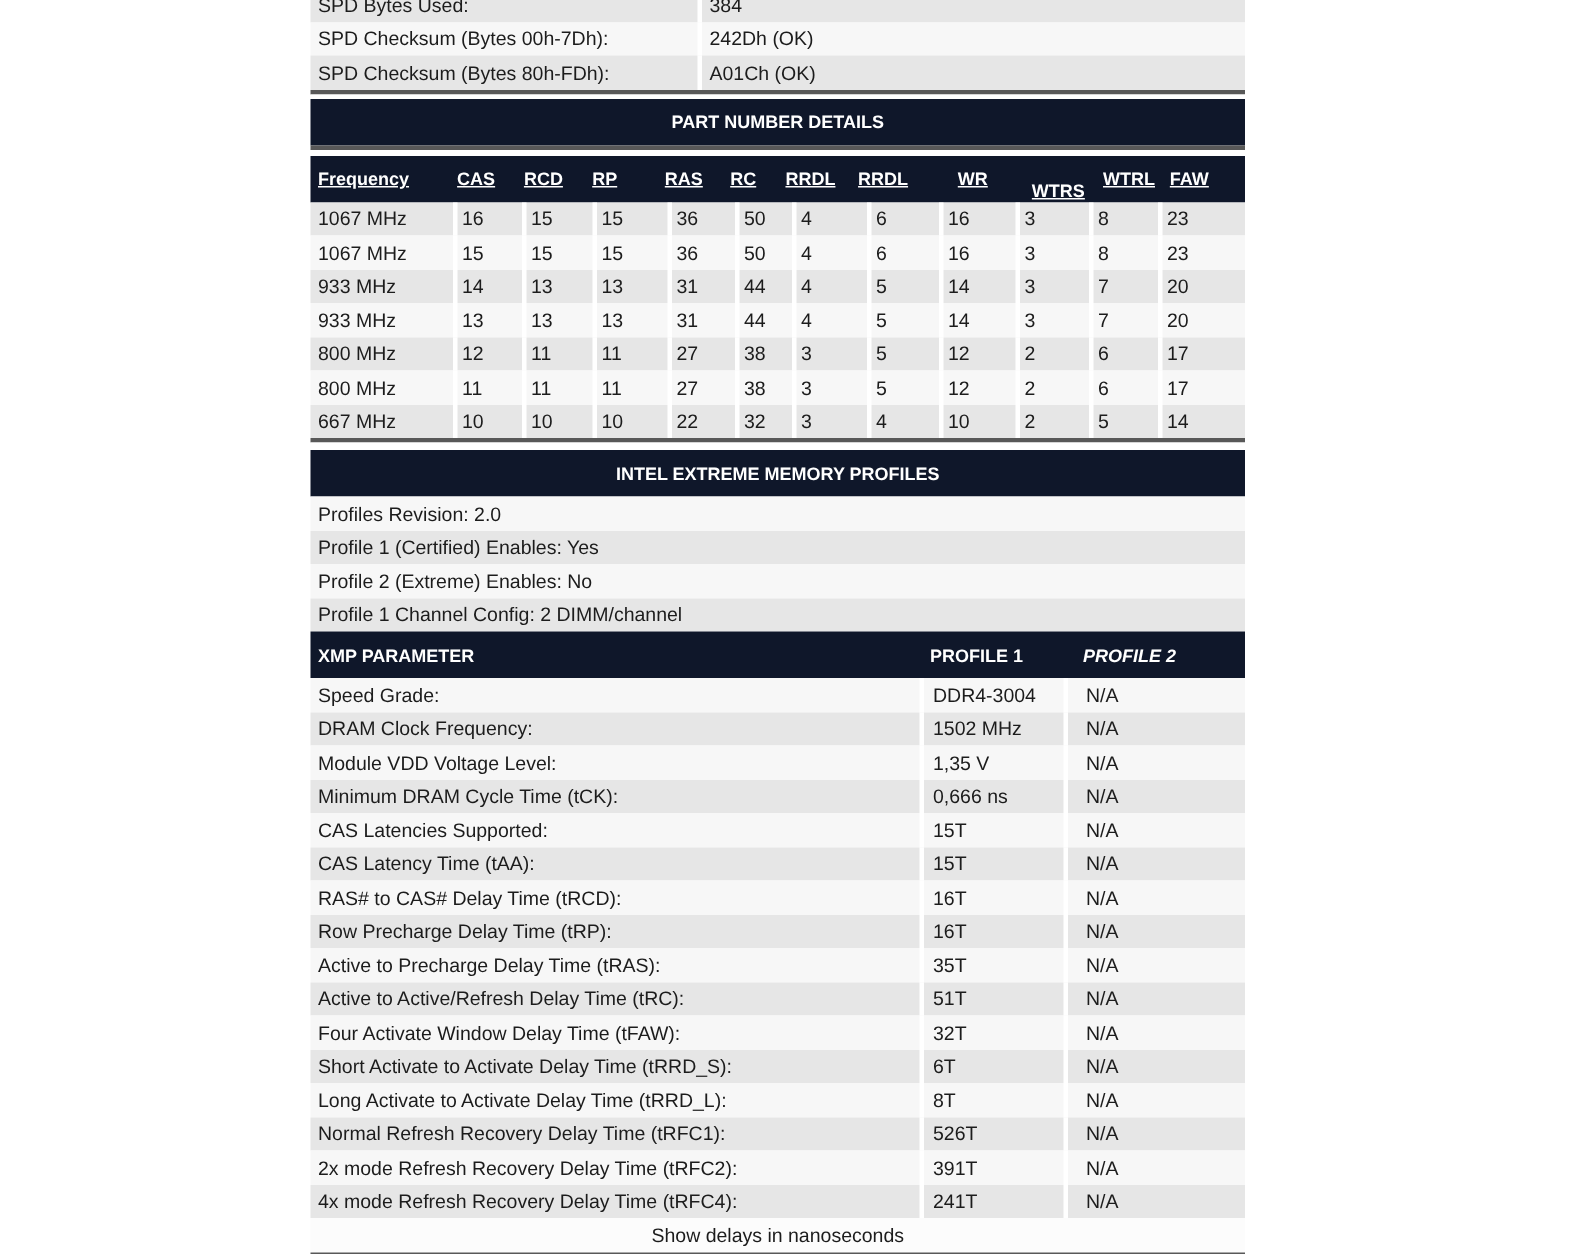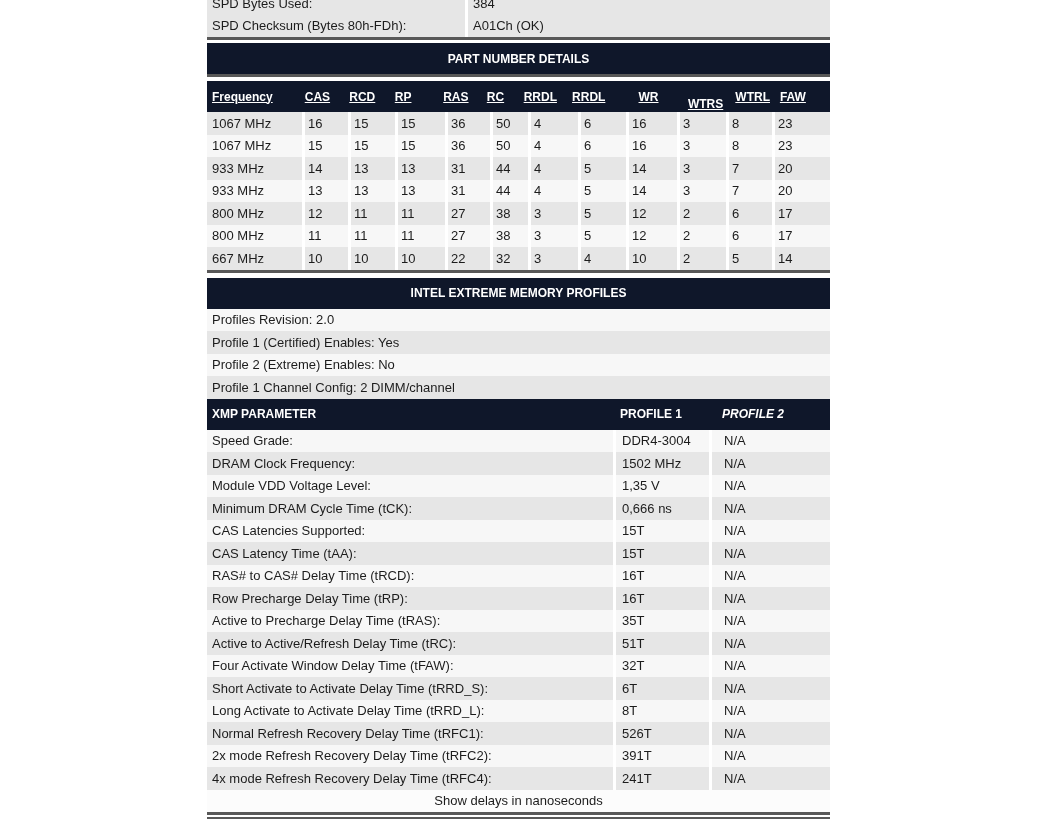--- a/index.html
+++ b/index.html
@@ -42,20 +42,24 @@
 </head>
 <body>
 
 <div id="report">
 
   <div id="spd-info-rows">
       <div class="row gray">
         <span class="kv-label">SPD Bytes Used:</span>
         <span class="kv-value">384</span>
       </div>
+      <div class="row light">
+        <span class="kv-label">SPD Checksum (Bytes 00h-7Dh):</span>
+        <span class="kv-value">242Dh (OK)</span>
+      </div>
       <div class="row gray">
         <span class="kv-label">SPD Checksum (Bytes 80h-FDh):</span>
         <span class="kv-value">A01Ch (OK)</span>
       </div>
     </div>
   <div class="sec-border"></div>
   <div class="gap3"></div>
 
   <div class="bar center">
     <span>PART NUMBER DETAILS</span>

